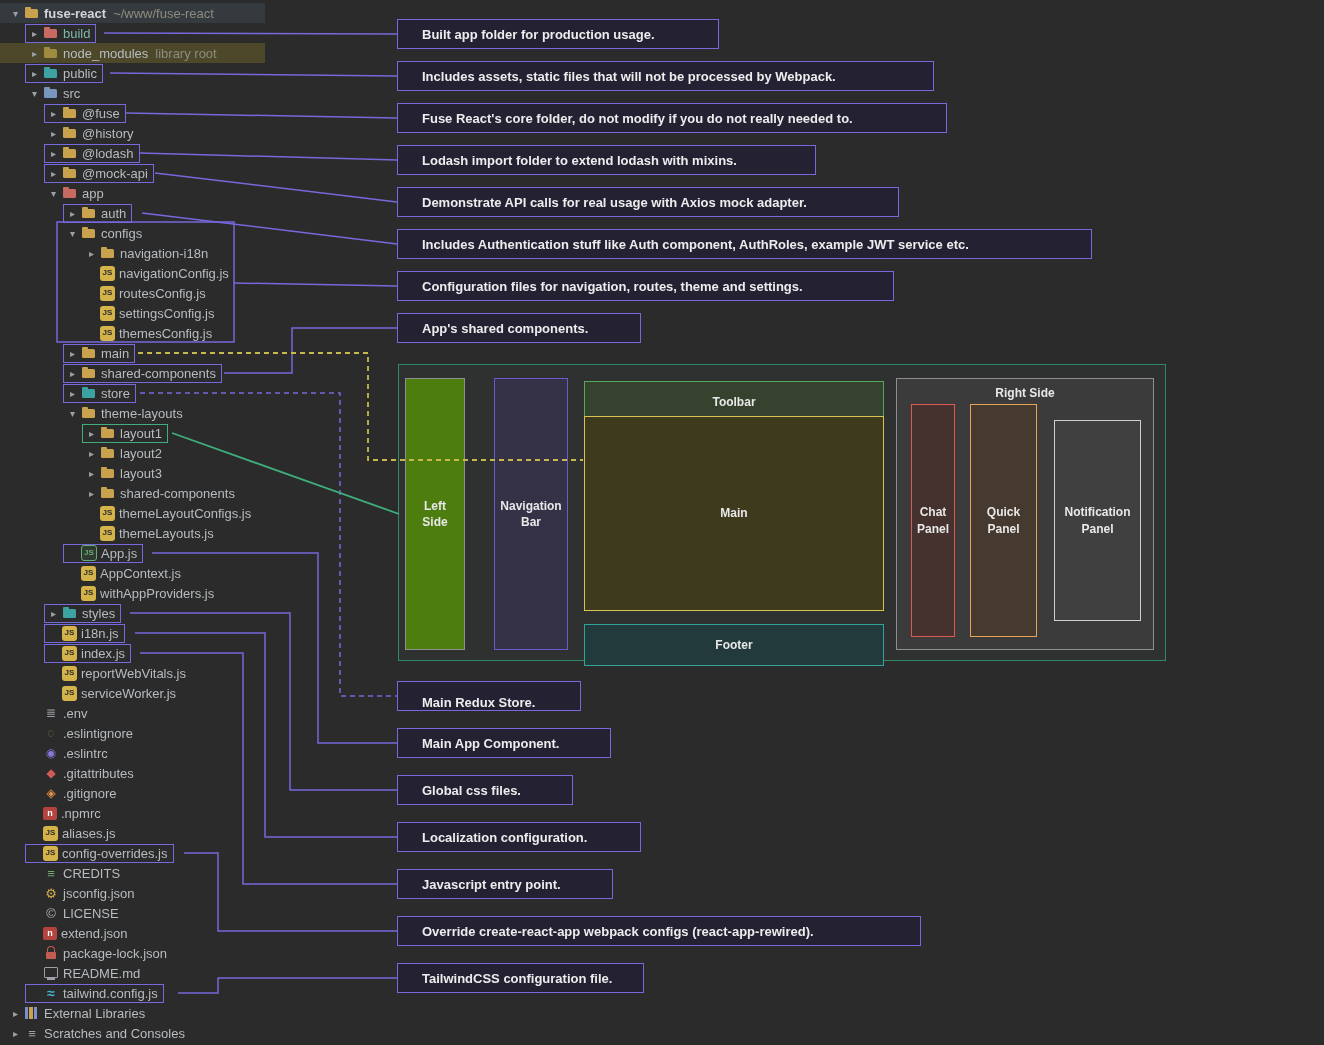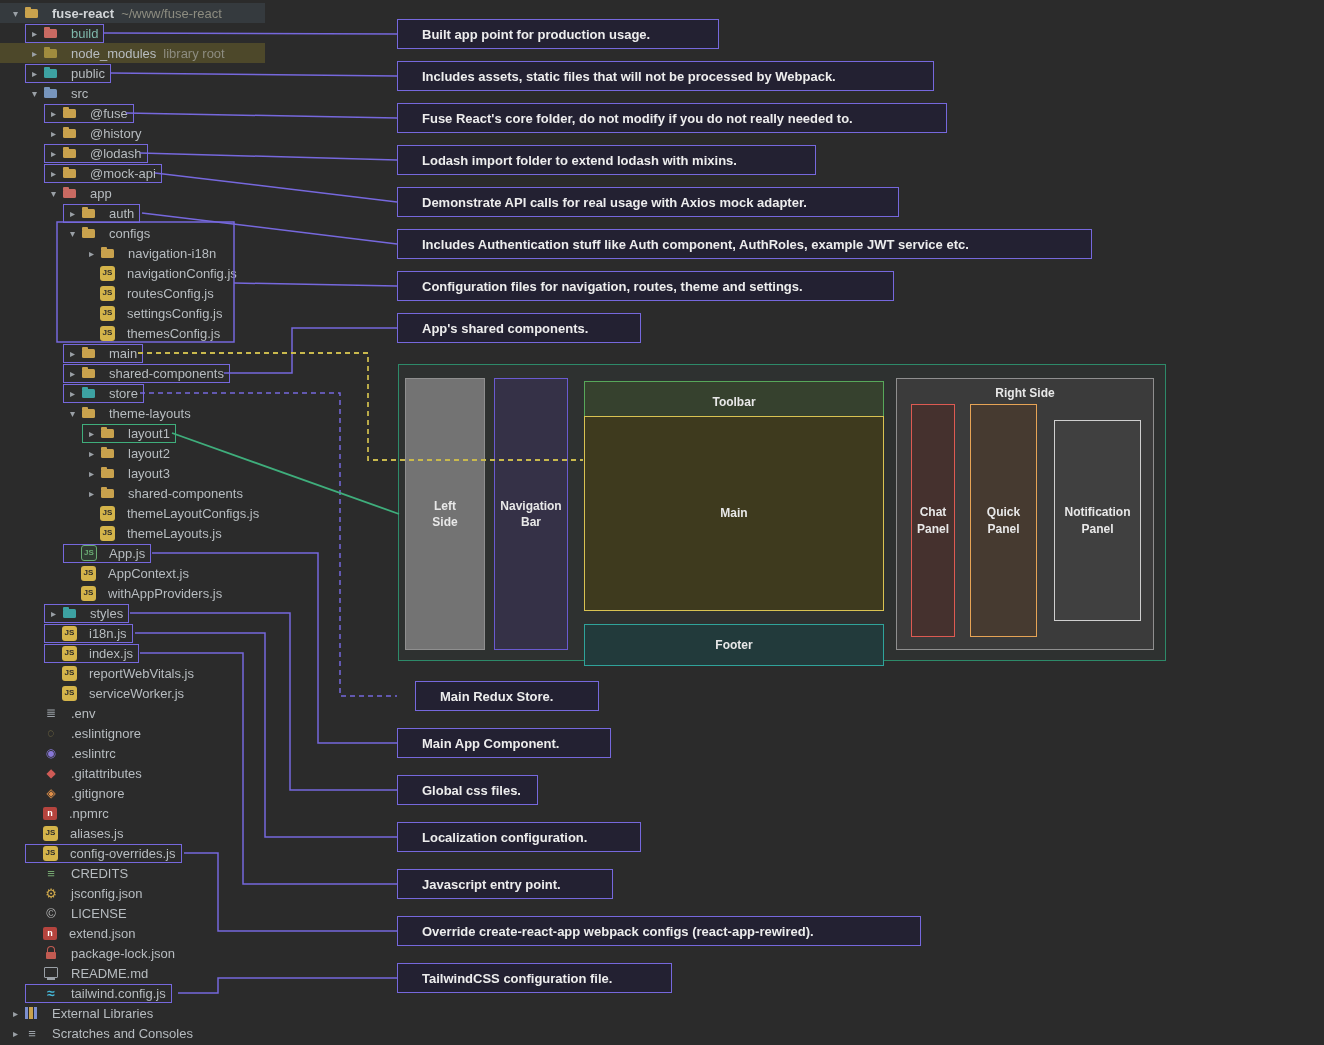--- a/index.html
+++ b/index.html
@@ -11,21 +11,21 @@
        color:#b7bcc0;box-sizing:border-box;}
   .rowbox{display:inline-flex;align-items:center;height:19px;padding-right:5px;
           box-sizing:border-box;border:1px solid transparent;}
   .boxed-purple{border-color:#7668dd;}
   .boxed-green{border-color:#3fae7c;}
   .chev{width:17px;flex:none;text-align:center;color:#9aa0a6;font-size:10px;}
   .lab{}
   .bold-lab{font-weight:bold;color:#d2d5d8;}
   .extra{margin-left:7px;color:#8d8c80;}
   
-  .ic{width:16px;height:16px;margin-right:12px;flex:none;display:inline-flex;align-items:center;
+  .ic{width:16px;height:16px;margin-right:4px;flex:none;display:inline-flex;align-items:center;
       justify-content:center;position:relative;font-size:11px;line-height:1;}
   .icf::before{content:"";position:absolute;top:2px;left:1px;width:6px;height:3px;
                border-radius:1px 1px 0 0;background:var(--fc);}
   .icf::after{content:"";position:absolute;top:4px;left:1px;width:13px;height:9px;
               border-radius:1.5px;background:var(--fc);}
   .ic-folder-yellow{--fc:#c9a24d;} .ic-folder-red{--fc:#c96a62;} .ic-folder-teal{--fc:#3da2a2;}
   .ic-folder-blue{--fc:#7795bd;} .ic-folder-olive{--fc:#a08c3e;}
   .ic-js{background:#d4b44a;border-radius:3px;color:#2b2b2b;font-weight:bold;font-size:8px;
          width:15px;height:15px;}
   .ic-js-green{border:1px solid #6aab73;border-radius:3px;color:#6aab73;font-weight:bold;
@@ -59,21 +59,21 @@
   #callouts{position:absolute;left:0;top:0;z-index:30;}
   .callout{position:absolute;height:30px;border:1.5px solid #7668dd;background:#232132;
            display:flex;align-items:center;padding-left:24px;box-sizing:border-box;
            font-size:13px;font-weight:bold;color:#ededed;white-space:nowrap;}
   
   #diagram{position:absolute;left:398px;top:364px;width:768px;height:297px;z-index:20;
            border:1.5px solid #2d8a69;background:#2e3130;box-sizing:border-box;}
   .dbox{position:absolute;box-sizing:border-box;display:flex;align-items:center;
         justify-content:center;text-align:center;font-size:12px;font-weight:bold;
         color:#e8e8e8;line-height:1.35;padding:20px;}
-  #d-left{left:6px;top:13px;width:80px;height:272px;border:1px solid #8f8f8f;background:#737373;}
+  #d-left{left:6px;top:13px;width:60px;height:272px;border:1px solid #8f8f8f;background:#4d7c0f;}
   #d-nav{left:95px;top:13px;width:74px;height:272px;border:1px solid #6a5ad0;background:#353147;}
   #d-toolbar{left:185px;top:16px;width:300px;height:24px;border:1.5px solid #57a75a;background:#36412e;}
   #d-main{left:185px;top:51px;width:300px;height:195px;border:1.5px solid #d9c252;background:#3e3a1e;}
   #d-footer{left:185px;top:259px;width:300px;height:24px;border:1.5px solid #2fa39a;background:#223a3b;}
   #d-right{left:497px;top:13px;width:258px;height:272px;border:1px solid #8f8f8f;
            background:#3b3b3b;display:block;padding:0;}
   .rs-title{text-align:center;margin-top:6px;font-size:12px;font-weight:bold;color:#e8e8e8;}
   #d-chat{left:14px;top:25px;width:44px;height:233px;border:1.5px solid #dd5a52;background:#45312e;}
   #d-quick{left:73px;top:25px;width:67px;height:233px;border:1.5px solid #e6a355;background:#463a30;}
   #d-notif{left:157px;top:41px;width:87px;height:201px;border:1.5px solid #cfcfcf;background:#404040;}
@@ -468,21 +468,21 @@
       <polyline points="152,553 318,553 318,743 397,743" fill="none" stroke="#7668dd" stroke-width="1.5"></polyline>
       <polyline points="130,613 290,613 290,790 397,790" fill="none" stroke="#7668dd" stroke-width="1.5"></polyline>
       <polyline points="135,633 265,633 265,837 397,837" fill="none" stroke="#7668dd" stroke-width="1.5"></polyline>
       <polyline points="140,653 243,653 243,884 397,884" fill="none" stroke="#7668dd" stroke-width="1.5"></polyline>
       <polyline points="184,853 218,853 218,931 397,931" fill="none" stroke="#7668dd" stroke-width="1.5"></polyline>
       <polyline points="178,993 218,993 218,978 397,978" fill="none" stroke="#7668dd" stroke-width="1.5"></polyline>
     </svg>
 
   <div id="callouts">
       <div class="callout" style="left: 397px; top: 19px; width: 322px;">
-        <span>Built app point for production usage.</span>
+        <span>Built app folder for production usage.</span>
       </div>
       <div class="callout" style="left: 397px; top: 61px; width: 537px;">
         <span>Includes assets, static files that will not be processed by Webpack.</span>
       </div>
       <div class="callout" style="left: 397px; top: 103px; width: 550px;">
         <span>Fuse React's core folder, do not modify if you do not really needed to.</span>
       </div>
       <div class="callout" style="left: 397px; top: 145px; width: 419px;">
         <span>Lodash import folder to extend lodash with mixins.</span>
       </div>
@@ -491,39 +491,39 @@
       </div>
       <div class="callout" style="left: 397px; top: 229px; width: 695px;">
         <span>Includes Authentication stuff like Auth component, AuthRoles, example JWT service etc.</span>
       </div>
       <div class="callout" style="left: 397px; top: 271px; width: 497px;">
         <span>Configuration files for navigation, routes, theme and settings.</span>
       </div>
       <div class="callout" style="left: 397px; top: 313px; width: 244px;">
         <span>App's shared components.</span>
       </div>
-      <div class="callout" style="left: 415px; top: 681px; width: 184px;">
+      <div class="callout" style="left: 397px; top: 681px; width: 184px; align-items: flex-end;">
         <span>Main Redux Store.</span>
       </div>
       <div class="callout" style="left: 397px; top: 728px; width: 214px;">
         <span>Main App Component.</span>
       </div>
-      <div class="callout" style="left: 397px; top: 775px; width: 141px;">
+      <div class="callout" style="left: 397px; top: 775px; width: 176px;">
         <span>Global css files.</span>
       </div>
       <div class="callout" style="left: 397px; top: 822px; width: 244px;">
         <span>Localization configuration.</span>
       </div>
       <div class="callout" style="left: 397px; top: 869px; width: 216px;">
         <span>Javascript entry point.</span>
       </div>
       <div class="callout" style="left: 397px; top: 916px; width: 524px;">
         <span>Override create-react-app webpack configs (react-app-rewired).</span>
       </div>
-      <div class="callout" style="left: 397px; top: 963px; width: 275px;">
+      <div class="callout" style="left: 397px; top: 963px; width: 247px;">
         <span>TailwindCSS configuration file.</span>
       </div>
     </div>
 
   <div id="diagram">
     <div class="dbox" id="d-left">
       <span>Left Side</span>
     </div>
     <div class="dbox" id="d-nav">
       <span>Navigation Bar</span>

